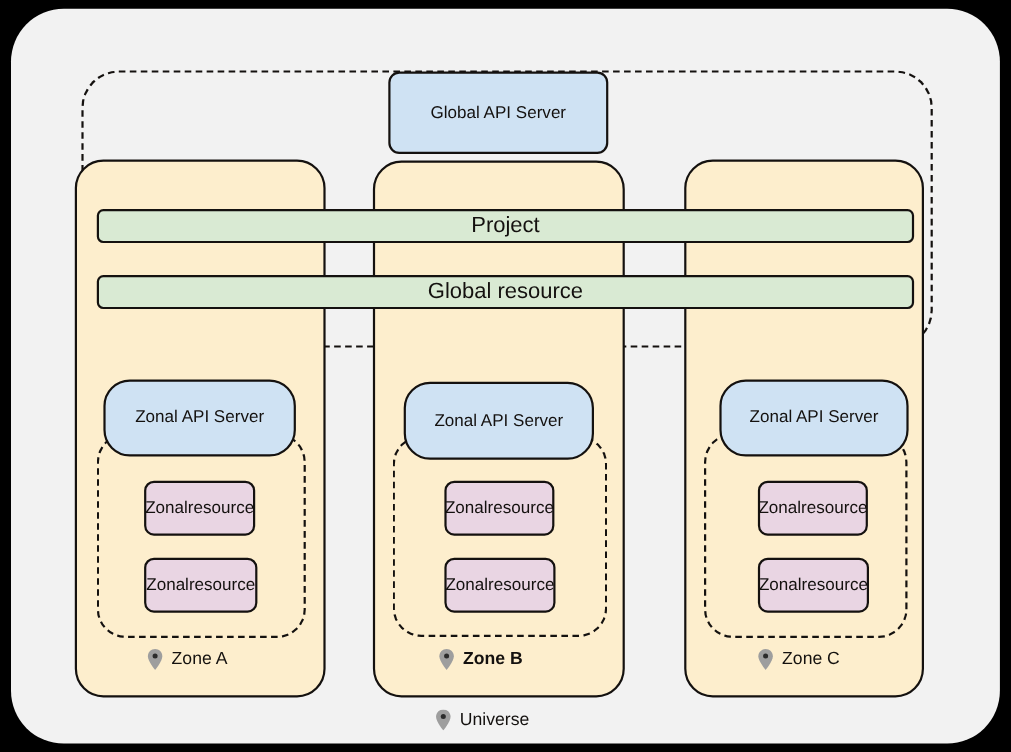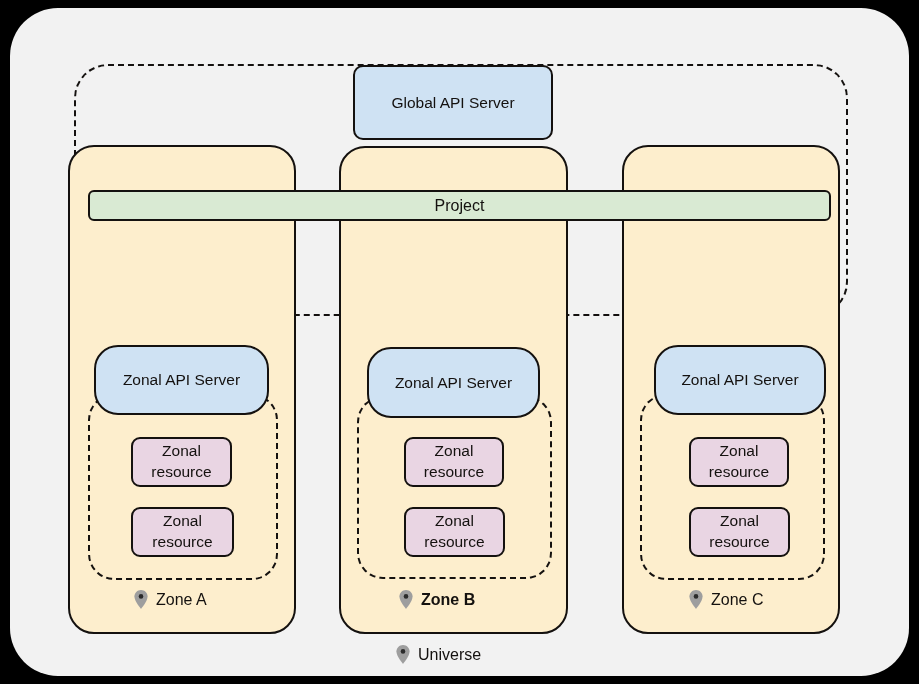--- a/index.html
+++ b/index.html
@@ -80,21 +80,21 @@
     left: 88px;
     width: 743px;
     height: 31px;
     background: #d9ead3;
     border: 2.2px solid #14110f;
     border-radius: 6px;
     box-sizing: border-box;
     display: flex;
     align-items: center;
     justify-content: center;
-    font-size: 16px;
+    font-size: 20px;
     color: #14110f;
     z-index: 8;
   }
   .bar-project { top: 190px; }
   .bar-global-resource { top: 250px; }
 
   
   .api-box {
     position: absolute;
     background: #cfe2f3;
@@ -122,21 +122,21 @@
   .zonal-api-c { left: 654px; top: 345px; width: 172px; height: 70px; }
 
   
   .res-box {
     position: absolute;
     background: #e9d5e3;
     border: 2.2px solid #14110f;
     border-radius: 9px;
     box-sizing: border-box;
     display: flex;
-    flex-direction: column;
+    flex-direction: row;
     align-items: center;
     justify-content: center;
     font-size: 15.5px;
     line-height: 1.33;
     color: #14110f;
     z-index: 9;
     text-align: center;
   }
   .res-a1 { left: 131px; top: 437px; width: 101px; height: 50px; }
   .res-a2 { left: 131px; top: 507px; width: 103px; height: 50px; }
@@ -177,20 +177,23 @@
 
   <div class="zone zone-a"></div>
   <div class="zone zone-b"></div>
   <div class="zone zone-c"></div>
 
   <div class="global-boundary"></div>
 
   <div class="global-bar bar-project">
     <span>Project</span>
   </div>
+  <div class="global-bar bar-global-resource">
+    <span>Global resource</span>
+  </div>
 
   <div class="api-box global-api">
     <span>Global API Server</span>
   </div>
 
   <div class="zone-inner-dashed zid-a"></div>
   <div class="zone-inner-dashed zid-b"></div>
   <div class="zone-inner-dashed zid-c"></div>
 
   <div class="api-box zonal-api-a">

